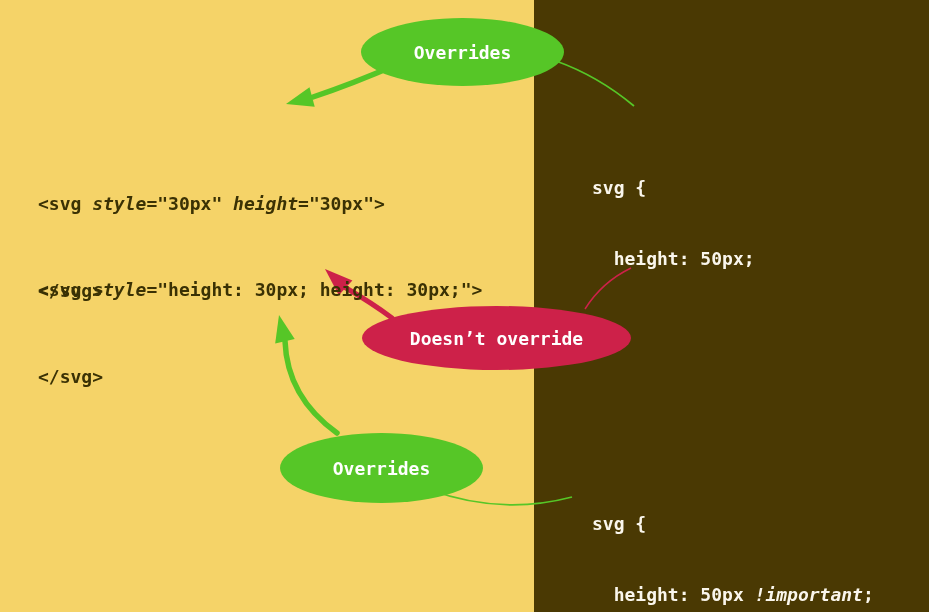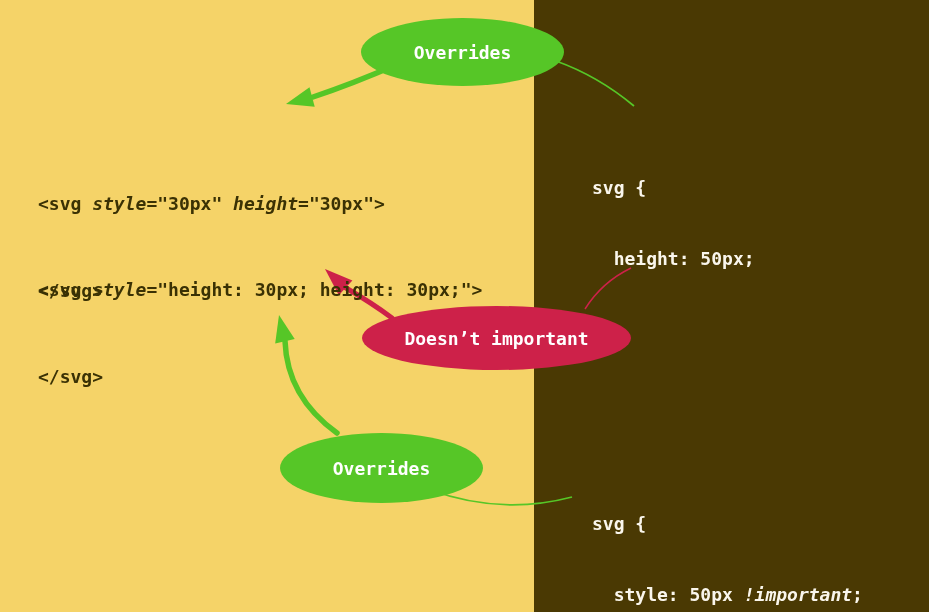--- a/index.html
+++ b/index.html
@@ -92,30 +92,30 @@
   </div>
 
   <div class="codeblock right-code css-plain">
     <div class="code-line"><span>svg {</span></div>
     <div class="code-line"><span>  height: 50px;</span></div>
     <div class="code-line"><span>}</span></div>
   </div>
 
   <div class="codeblock right-code css-important">
     <div class="code-line"><span>svg {</span></div>
-    <div class="code-line"><span>  style: 50px </span><span class="it">!important</span><span>;</span></div>
+    <div class="code-line"><span>  height: 50px </span><span class="it">!important</span><span>;</span></div>
     
     
   </div>
 
   <div class="bubble green bubble-top">
     <span>Overrides</span>
   </div>
 
   <div class="bubble red bubble-middle">
-    <span>Doesn’t important</span>
+    <span>Doesn’t override</span>
   </div>
 
   <div class="bubble green bubble-bottom">
     <span>Overrides</span>
   </div>
 
 </div>
 
 </body></html>

